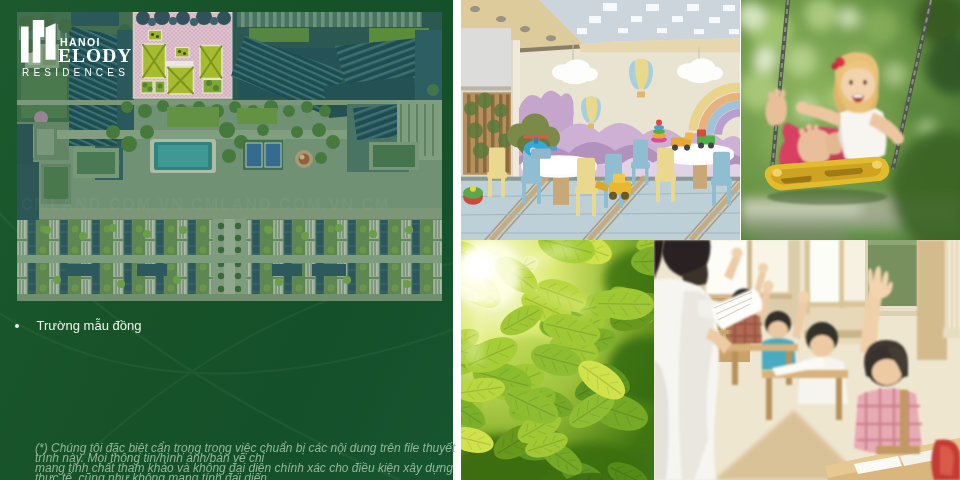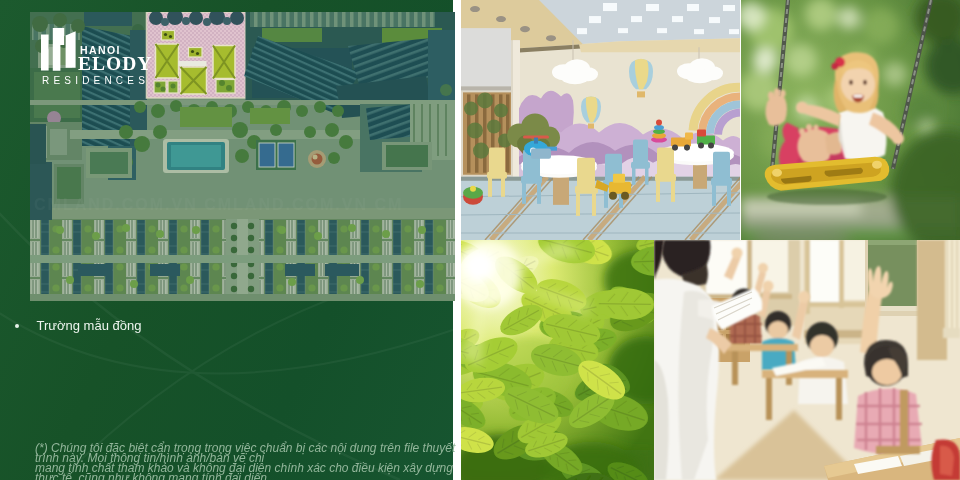--- a/index.html
+++ b/index.html
@@ -14,21 +14,21 @@
 <div class="abs" id="leftpanel" style="left:0;top:0;width:453px;height:480px;background:linear-gradient(115deg,#1c5a2e 0%,#175228 40%,#14502a 70%,#175530 100%);">
 <svg width="453" height="480" viewBox="0 0 453 480">
   <g stroke="#ffffff" fill="none" opacity="0.045">
     <path d="M-20,300 Q160,430 453,330" stroke-width="2"></path>
     <path d="M-30,180 Q120,360 400,480" stroke-width="2.5"></path>
     <path d="M60,480 Q240,300 470,260" stroke-width="2"></path>
   </g>
 </svg>
 </div>
 
-<div class="abs" id="masterplan" style="left:30px;top:12px;width:425px;height:353px;font-weight:bold;">
+<div class="abs" id="masterplan" style="left:17px;top:12px;width:425px;height:353px;font-weight:bold;">
 <svg width="425" height="289" viewBox="0 0 425 289">
   <defs>
     <pattern id="slabrows" width="6" height="6" patternUnits="userSpaceOnUse" patternTransform="rotate(24)">
       <rect width="6" height="6" fill="#1d4c57"></rect>
       <rect width="6" height="2.2" fill="#42757c"></rect>
     </pattern>
     <pattern id="slabrows2" width="7" height="7" patternUnits="userSpaceOnUse" patternTransform="rotate(-20)">
       <rect width="7" height="7" fill="#204d59"></rect>
       <rect width="7" height="2.6" fill="#457479"></rect>
     </pattern>
@@ -318,21 +318,21 @@
     <rect x="56" y="136" width="46" height="30" fill="#88a382"></rect>
     <rect x="60" y="140" width="38" height="22" fill="#52805a"></rect>
   </g>
 
   <text x="4" y="198" font-family="'Liberation Sans',sans-serif" font-size="16" fill="#ffffff" opacity="0.04" letter-spacing="2">CMLAND.COM.VN CMLAND.COM.VN CM</text>
 
   <path d="M0,0 H425 V289 H0 Z M116.5,0 H215.5 V86 H116.5 Z" fill-rule="evenodd" fill="#145430" opacity="0.13"></path>
 </svg>
 </div>
 
-<div class="abs" id="logo" style="left:0;top:8px;width:230px;height:90px;padding-left:20px;">
+<div class="abs" id="logo" style="left:0;top:0;width:230px;height:90px;">
 <svg width="230" height="90" viewBox="0 0 230 90">
 
   <g fill="#ffffff">
     <rect x="21" y="26.5" width="7.6" height="36"></rect>
     <path d="M32.8,20 L44.2,20 L44.2,37 L40.4,37 L40.4,62.8 L32.8,62.8 Z"></path>
     <path d="M45.6,27.4 L55.6,23.2 L55.6,59.8 L45.6,59.8 Z"></path>
   </g>
 
   <text x="60" y="45.6" font-family="'Liberation Sans',sans-serif" font-size="10.5" font-weight="bold" fill="#ffffff" letter-spacing="1.4">HANOI</text>
 

